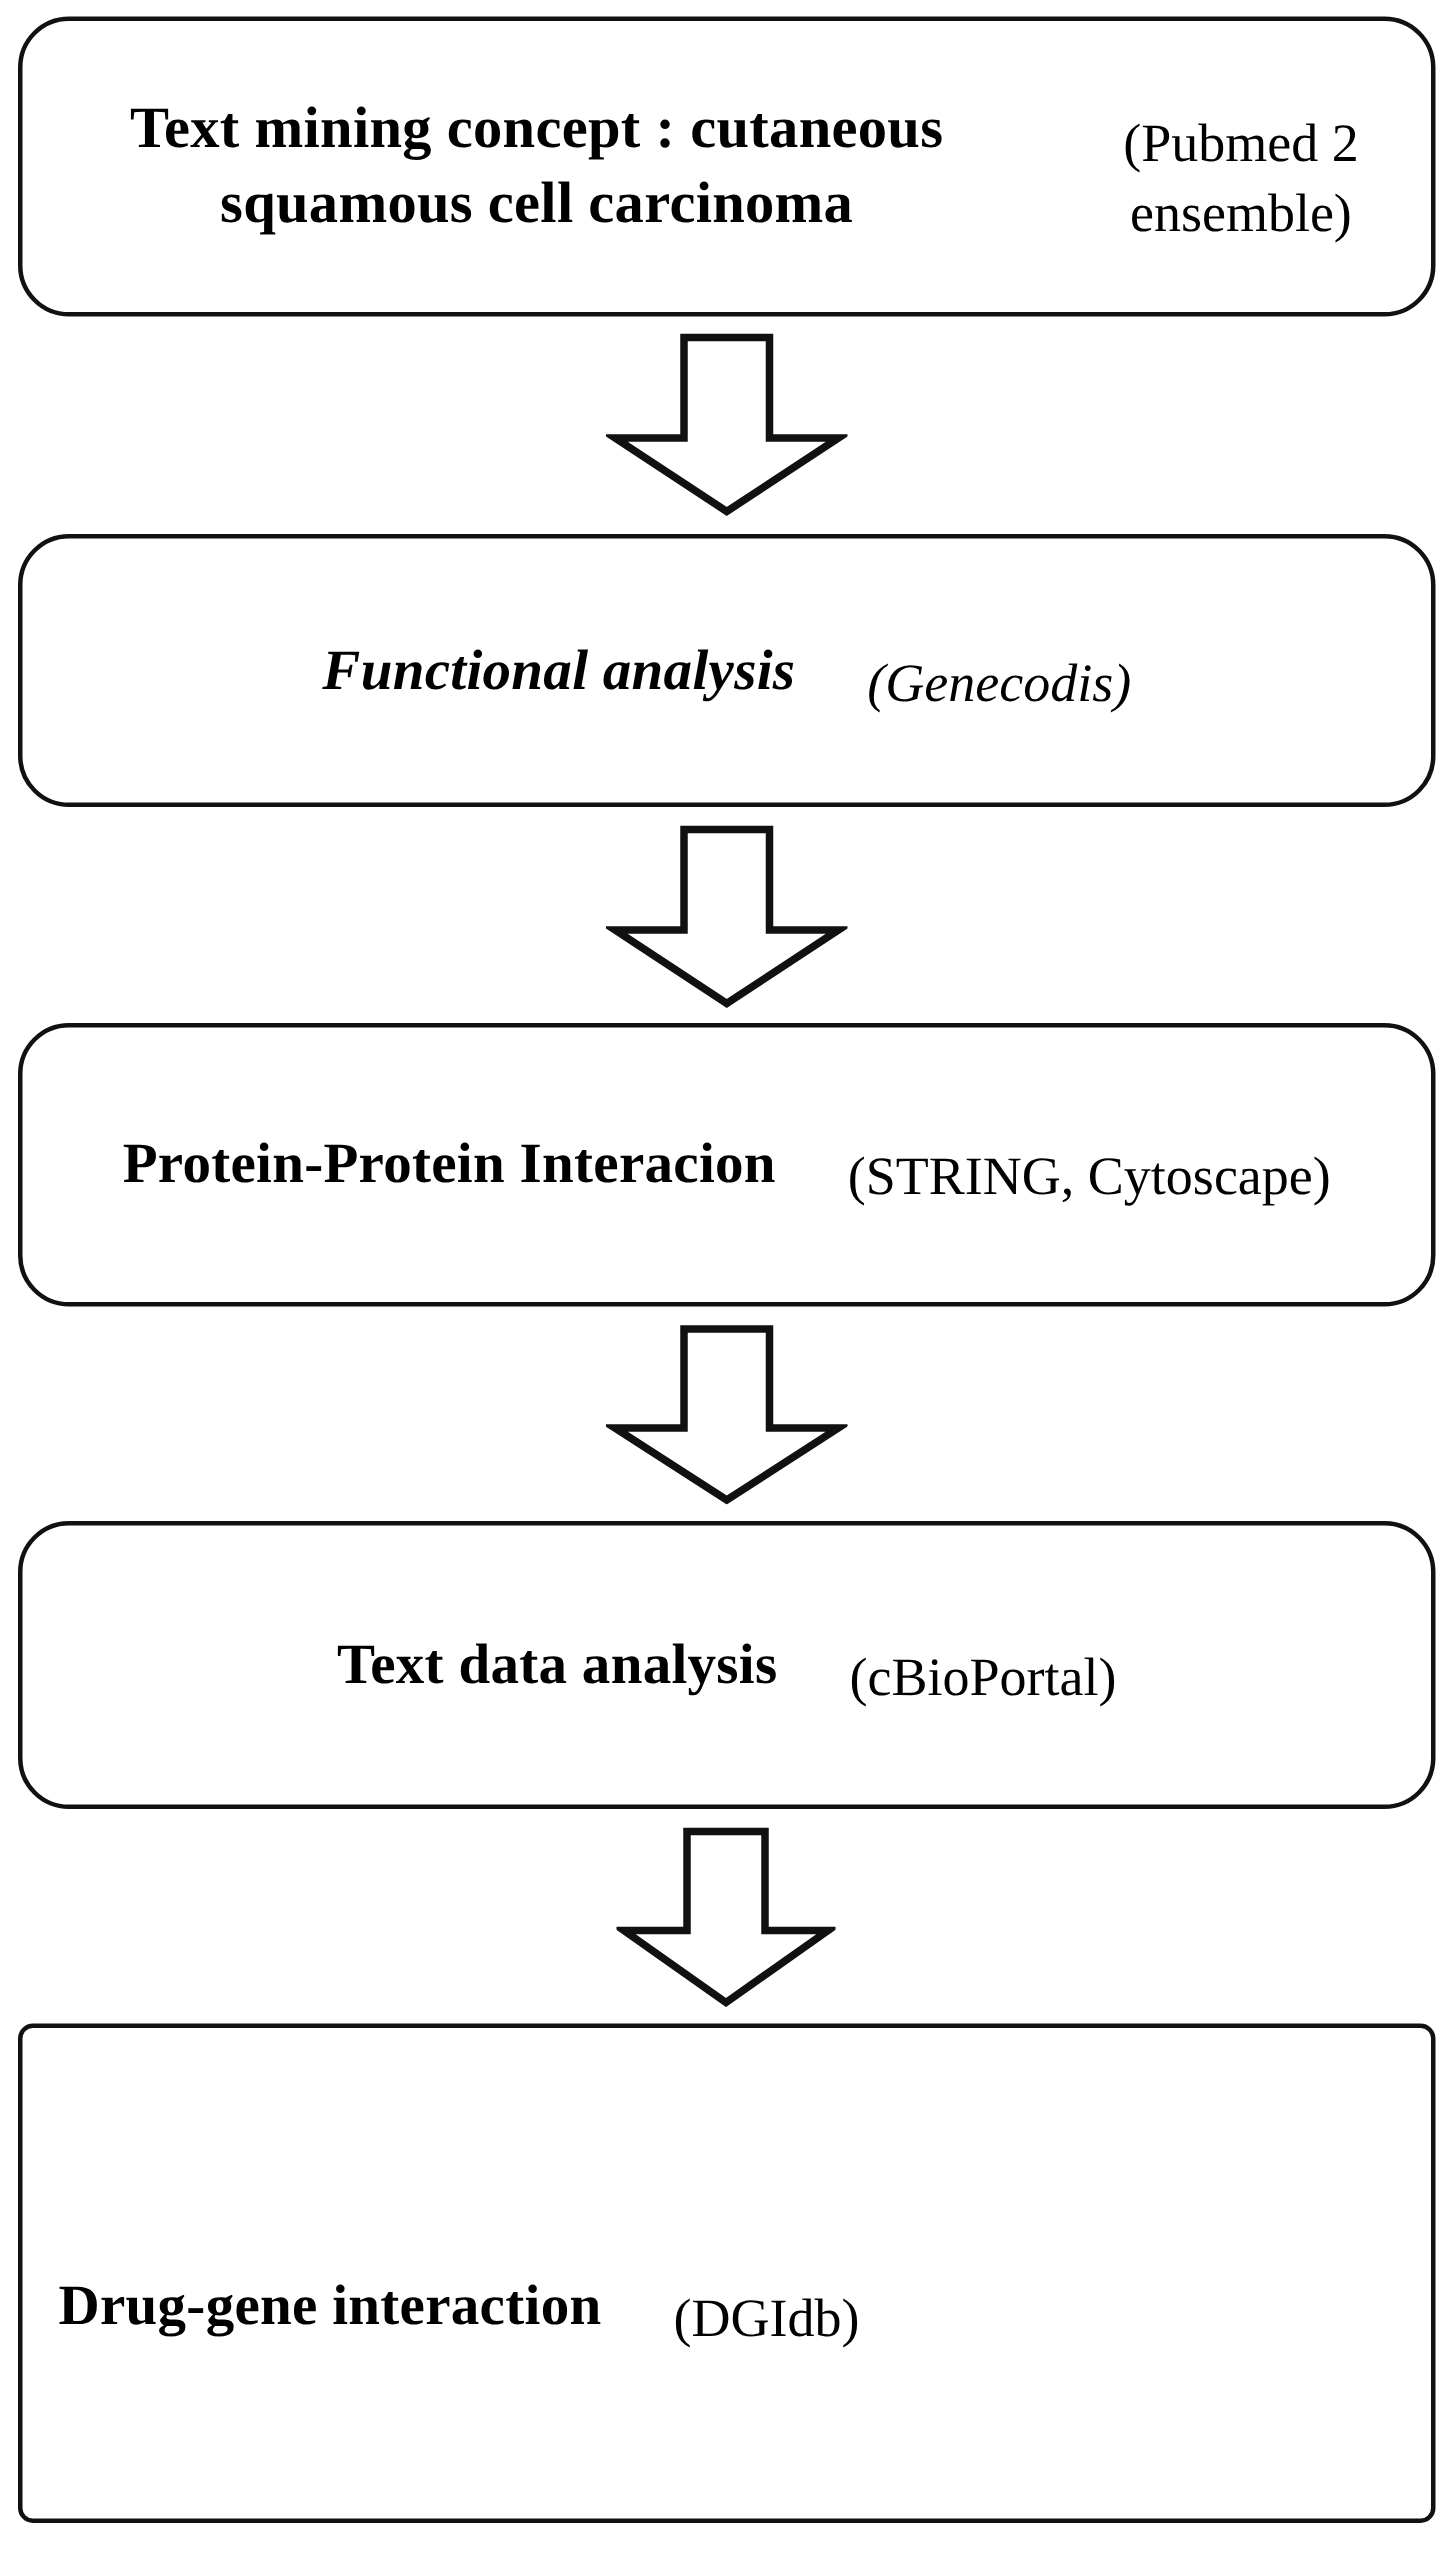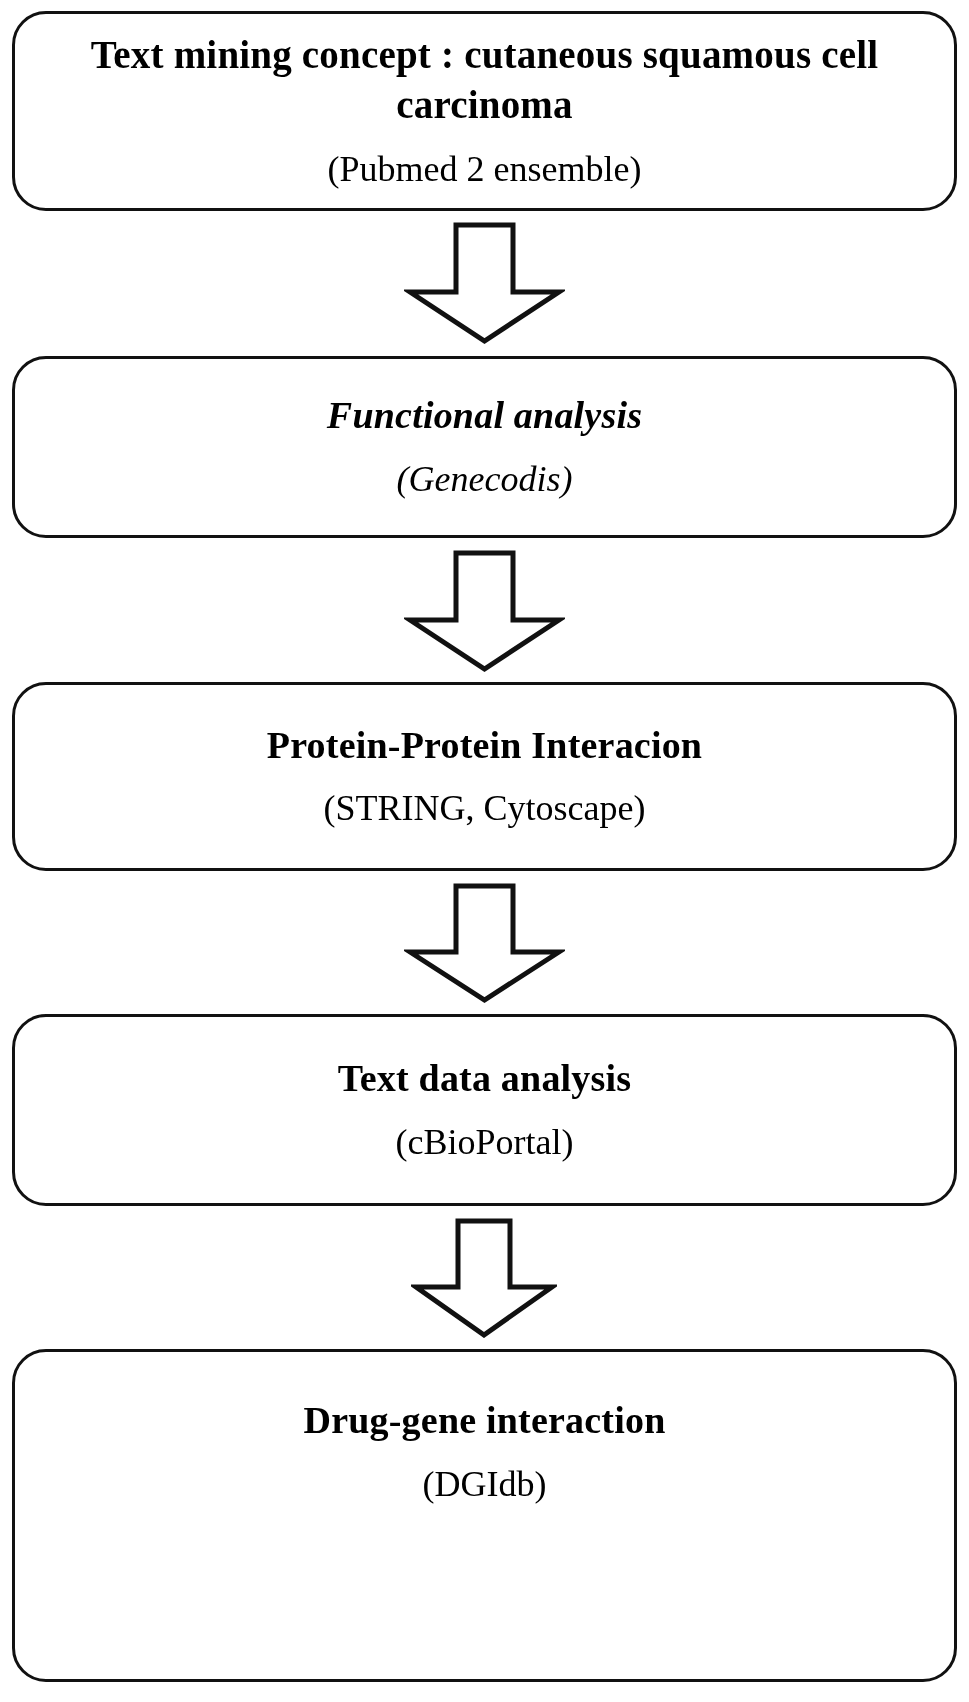--- a/index.html
+++ b/index.html
@@ -21,21 +21,21 @@
   }
   .node {
     position: absolute;
     left: 12px;
     width: 945px;
     box-sizing: border-box;
     border: 3px solid #111111;
     border-radius: 34px;
     background: #ffffff;
     display: flex;
-    flex-direction: column;
+    flex-direction: row;
     align-items: center;
     justify-content: center;
     text-align: center;
   }
   .node-title {
     font-weight: bold;
     font-size: 38px;
     line-height: 1.28;
     letter-spacing: 0.2px;
     padding: 0 24px;
@@ -57,21 +57,21 @@
     height: 100%;
   }
   
   #node-0 { top: 11px;   height: 200px; }
   #node-1 { top: 356px;  height: 182px; font-style: italic; }
   #node-2 { top: 682px;  height: 189px; }
   #node-3 { top: 1014px; height: 192px; }
   #node-4 { top: 1349px; height: 333px; }
 
   #node-0 .node-title { font-size: 39px; }
-  #node-4 { justify-content: flex-start; padding-top: 44px; }
+  #node-4 { justify-content: flex-start; padding-top: 44px; border-radius: 10px; }
 
   
   #arrow-0 { left: 404px; top: 222px;  width: 161px; height: 122px; }
   #arrow-1 { left: 404px; top: 550px;  width: 161px; height: 122px; }
   #arrow-2 { left: 404px; top: 883px;  width: 161px; height: 120px; }
   #arrow-3 { left: 411px; top: 1218px; width: 146px; height: 120px; }
 </style>
 </head>
 <body>
 

